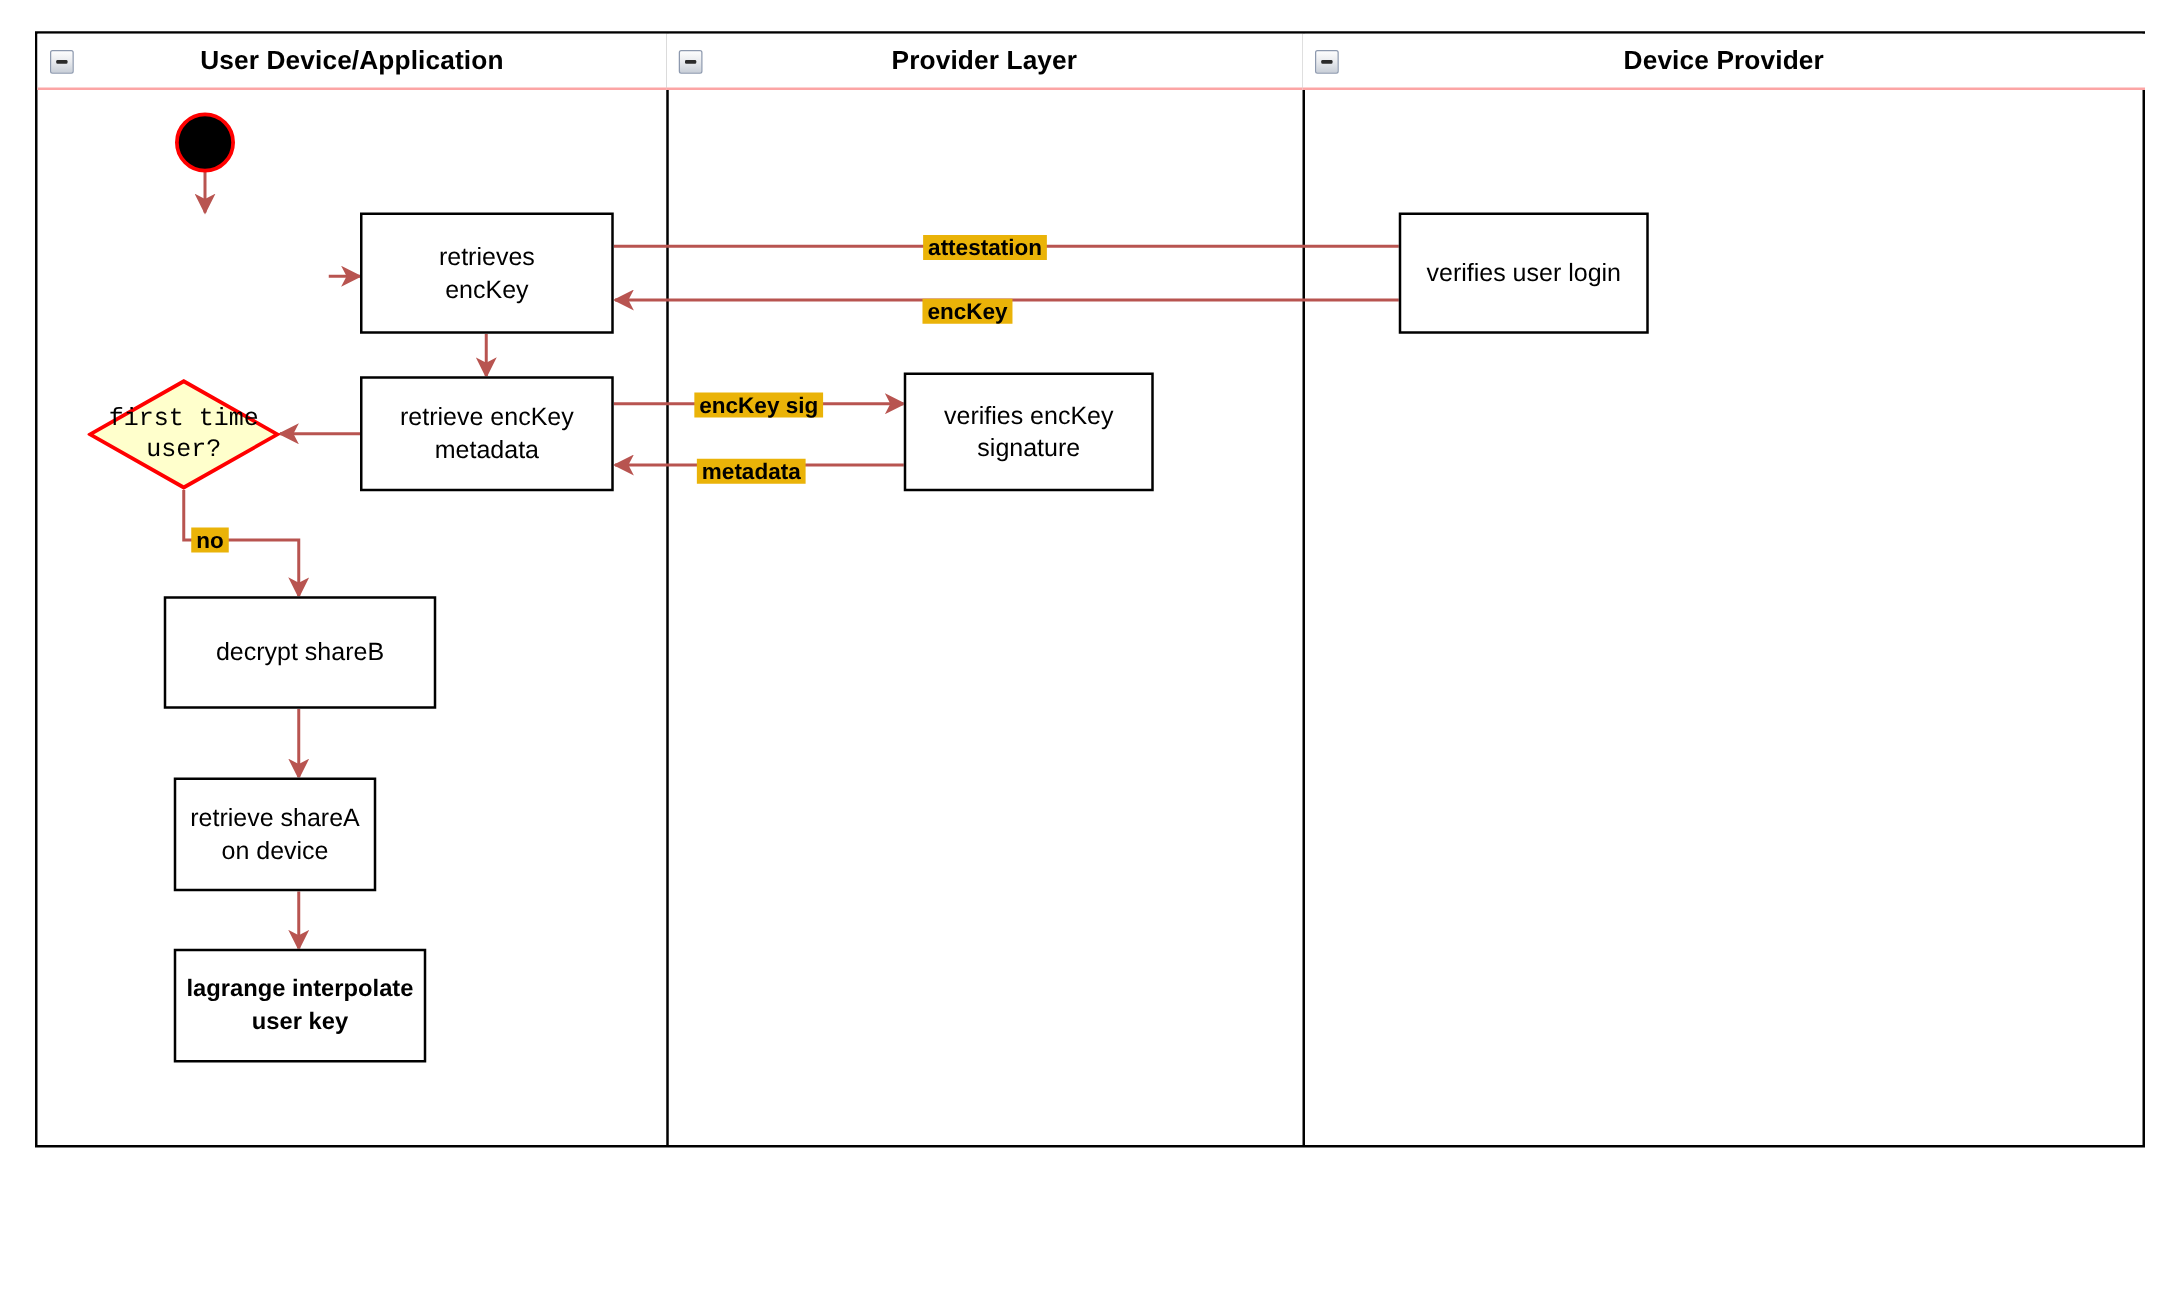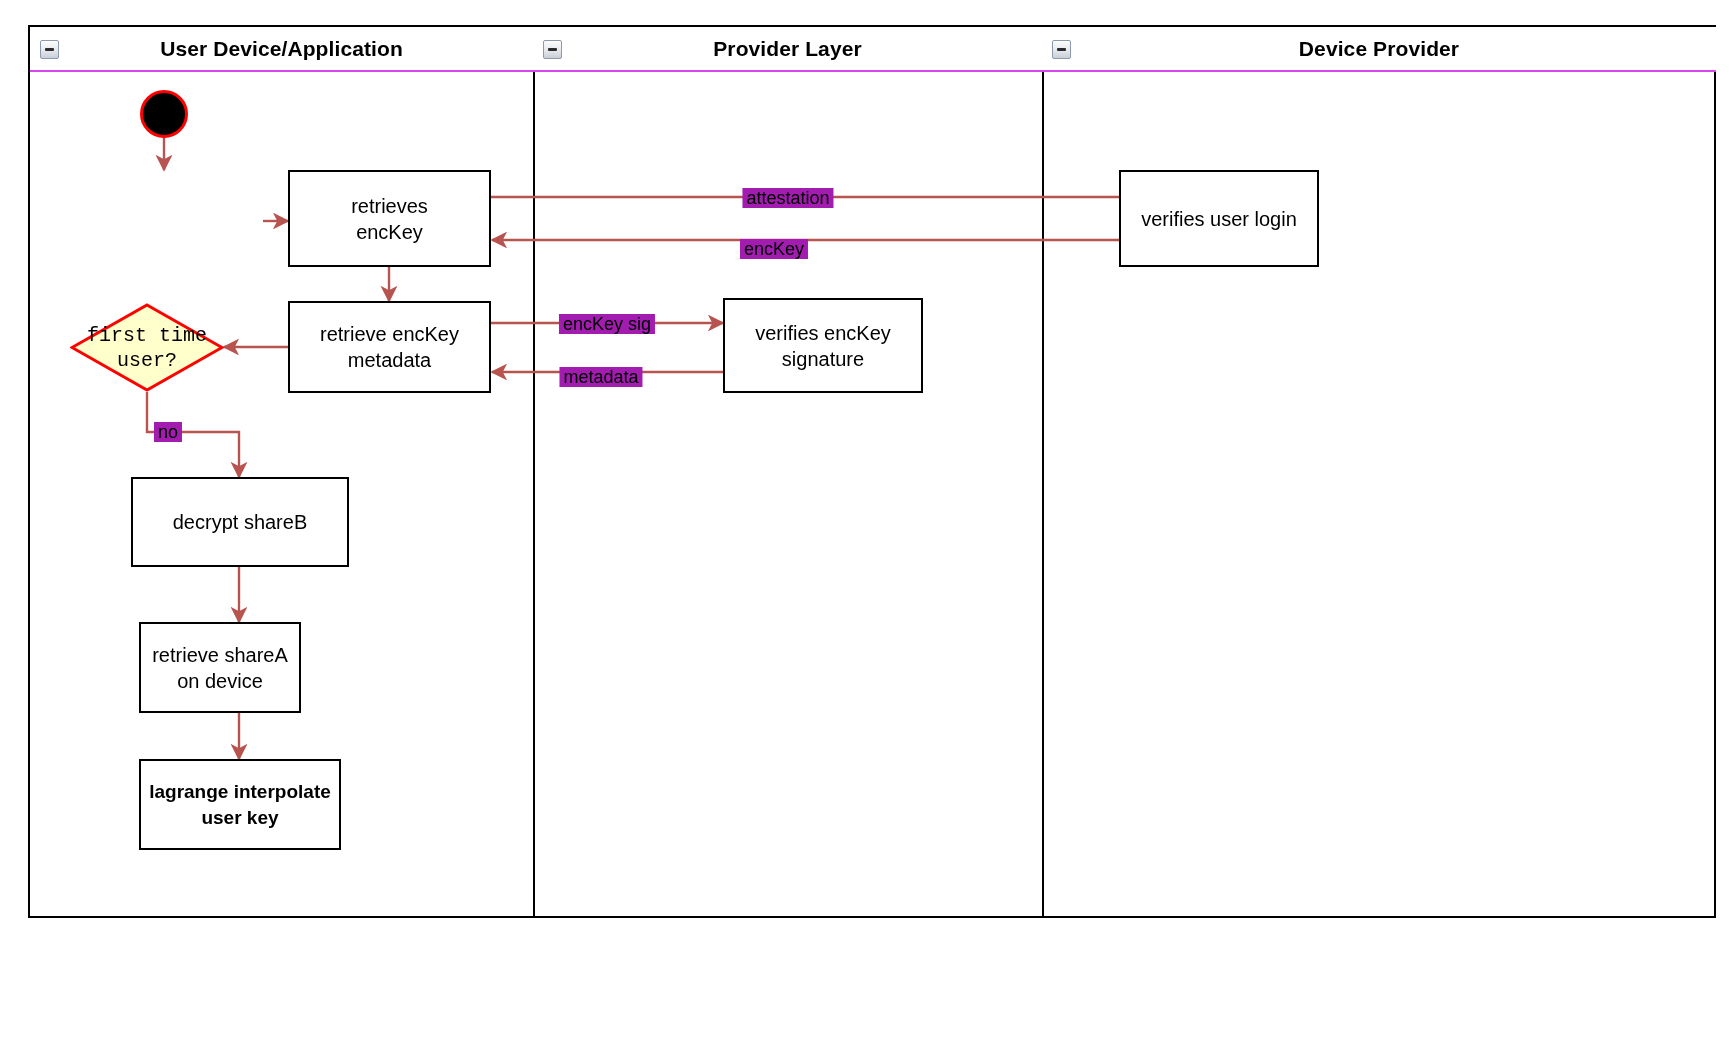--- a/index.html
+++ b/index.html
@@ -32,21 +32,21 @@
     top: 0;
     width: 0;
     height: 100%;
     border-left: 2px solid #000000;
   }
   .lane-header {
     position: absolute;
     top: 0;
     height: 45px;
     box-sizing: border-box;
-    border-bottom: 2px solid #d946ef;
+    border-bottom: 2px solid #fca5a5;
     display: flex;
     align-items: center;
     justify-content: center;
     background: #ffffff;
   }
   .lane-title {
     font-size: 21px;
     font-weight: bold;
     color: #000000;
     letter-spacing: 0.1px;
@@ -123,26 +123,27 @@
   #edges {
     position: absolute;
     left: 0; top: 0;
     width: 1732px;
     height: 1038px;
     pointer-events: none;
   }
   .edge-label {
     position: absolute;
     transform: translate(-50%, -50%);
-    background: #a21caf;
+    background: #eab308;
     padding: 0 4px;
     font-size: 18px;
     color: #000000;
     white-space: nowrap;
     line-height: 20px;
+    font-weight: bold;
   }
 </style>
 </head>
 <body>
 
 <div id="canvas">
 
   <div class="pool">
 
     <div class="lane-divider" style="left:503px;"></div>

